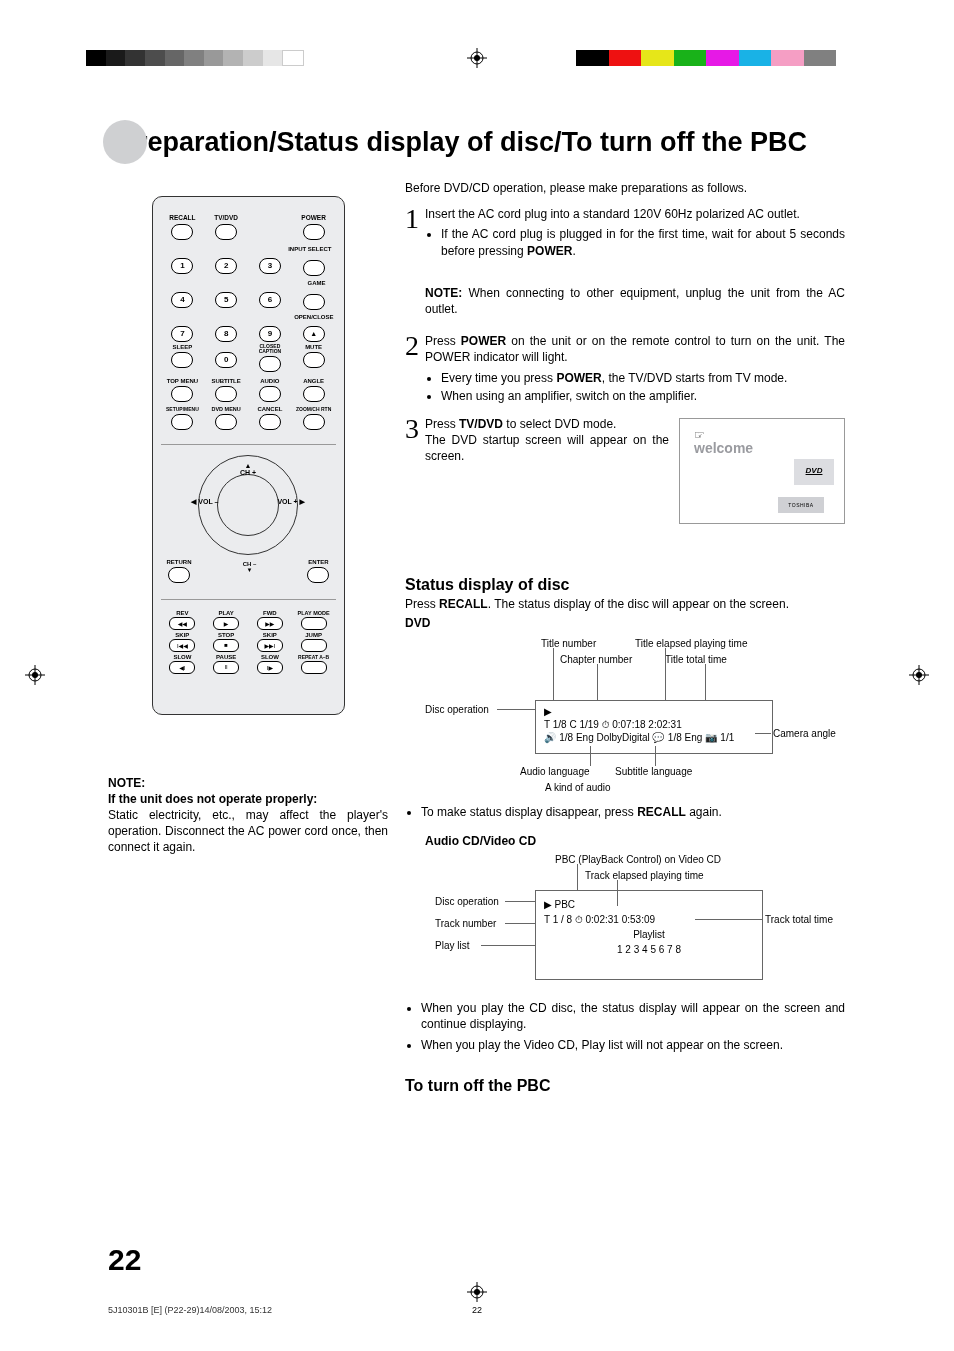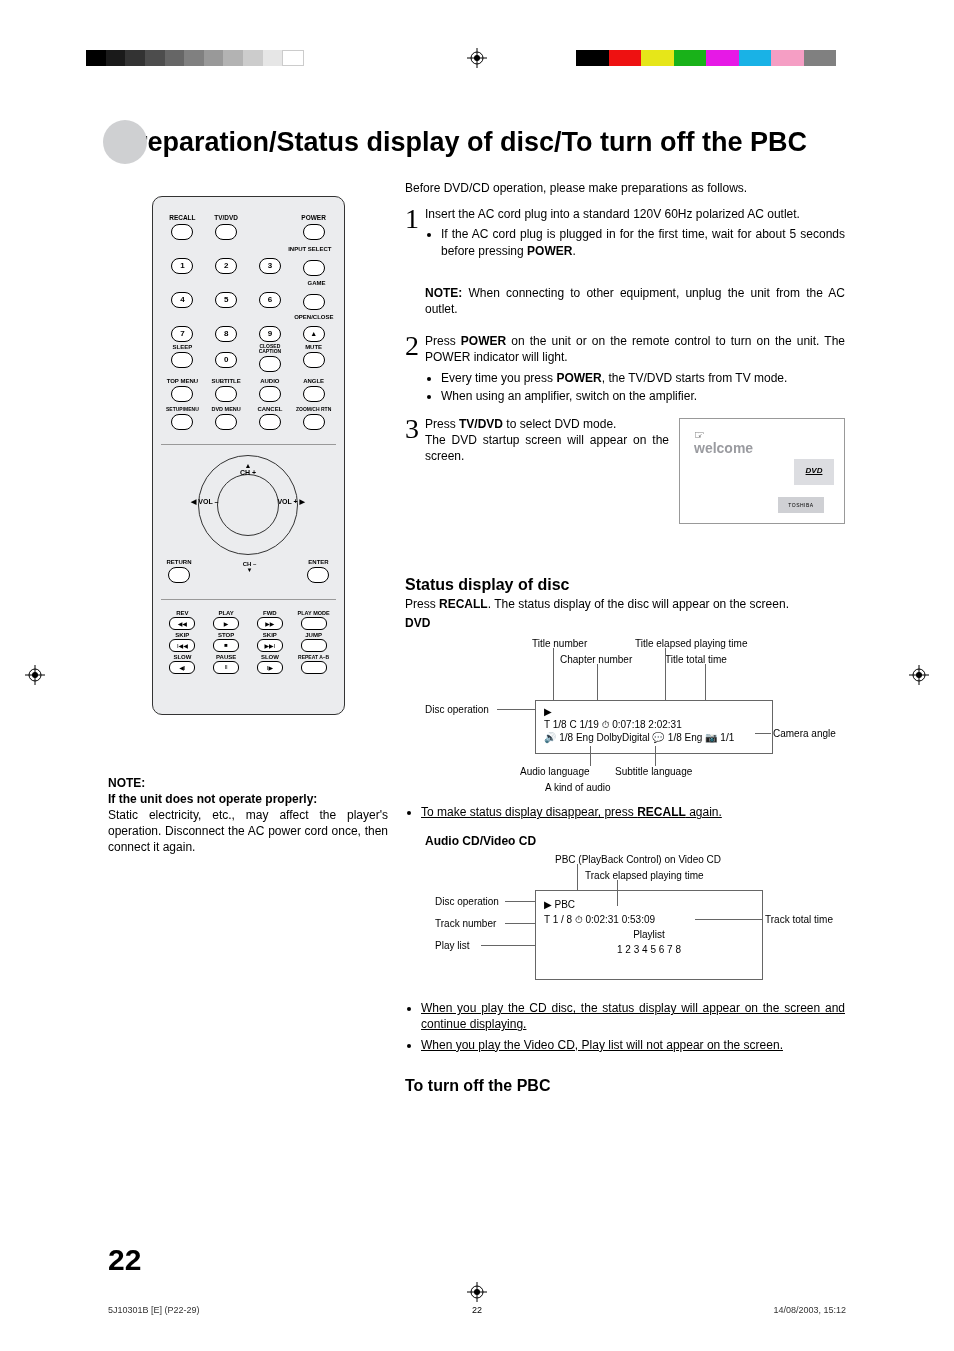--- a/index.html
+++ b/index.html
@@ -57,25 +57,25 @@
   .welcome-box .wtxt{position:absolute;top:20px;left:14px;font-size:14px;font-weight:bold;color:#9a9ba0;}
   .welcome-box .dvd{position:absolute;top:40px;right:10px;width:40px;height:26px;background:#dcdde1;font-size:8px;display:flex;align-items:center;justify-content:center;font-style:italic;font-weight:bold;text-decoration:underline;}
   .welcome-box .tosh{position:absolute;bottom:10px;right:20px;width:46px;height:16px;background:#cfd0d4;font-size:5px;display:flex;align-items:center;justify-content:center;letter-spacing:0.5px;}
   .gap{height:22px;clear:both;}
   .dvd-diagram{margin-top:8px;font-size:10px;position:relative;height:160px;}
   .dvd-box{position:absolute;left:130px;top:62px;width:220px;height:44px;border:1px solid #666;padding:4px 8px;font-size:10px;line-height:1.3;}
   .anno{position:absolute;font-size:10px;}
   .cd-diagram{margin-top:6px;position:relative;height:140px;}
   .cd-box{position:absolute;left:130px;top:36px;width:210px;height:76px;border:1px solid #666;padding:6px 8px;font-size:10px;line-height:1.5;}
   .bullets{font-size:12px;line-height:1.35;margin:6px 0 0 0;padding-left:16px;}
-  .bullets li{margin-top:4px;text-align:justify;text-decoration:underline;}
+  .bullets li{margin-top:4px;text-align:justify;}
   
   .pagenum{position:absolute;left:108px;bottom:74px;font-size:30px;font-weight:bold;}
   
-  .footer{position:absolute;bottom:36px;left:108px;right:108px;font-size:9px;display:flex;justify-content:space-between;color:#333;}
+  .footer{position:absolute;bottom:36px;left:108px;right:108px;font-size:9px;display:flex;justify-content:flex-start;color:#333;}
   .footer-mid{position:absolute;bottom:36px;left:0;right:0;text-align:center;font-size:9px;}
   
   .ln{position:absolute;background:#666;}
 </style>
 </head>
 <body>
 
 <div class="page">
 
   <div class="topbar left">
@@ -378,21 +378,21 @@
 
     <div class="gap"></div>
 
     <h2 style="margin-top:30px">Status display of disc</h2>
     <div class="para">
       <span>Press </span><b>RECALL</b><span>. The status display of the disc will appear on the screen.</span>
     </div>
     <div style="font-size:12px;font-weight:bold;margin-top:4px">DVD</div>
 
     <div class="dvd-diagram">
-      <div class="anno" style="top:0;left:127px">Title number</div>
+      <div class="anno" style="top:0;left:136px">Title number</div>
       <div class="anno" style="top:0;left:230px">Title elapsed playing time</div>
       <div class="anno" style="top:16;left:155px;top:16px">Chapter number</div>
       <div class="anno" style="top:16px;left:260px">Title total time</div>
       <div class="anno" style="top:66px;left:20px">Disc operation</div>
       <div class="anno" style="top:90px;left:368px">Camera angle</div>
       <div class="anno" style="top:128px;left:115px">Audio language</div>
       <div class="anno" style="top:128px;left:210px">Subtitle language</div>
       <div class="anno" style="top:144px;left:140px">A kind of audio</div>
       <div class="dvd-box">
         <div>▶</div>

